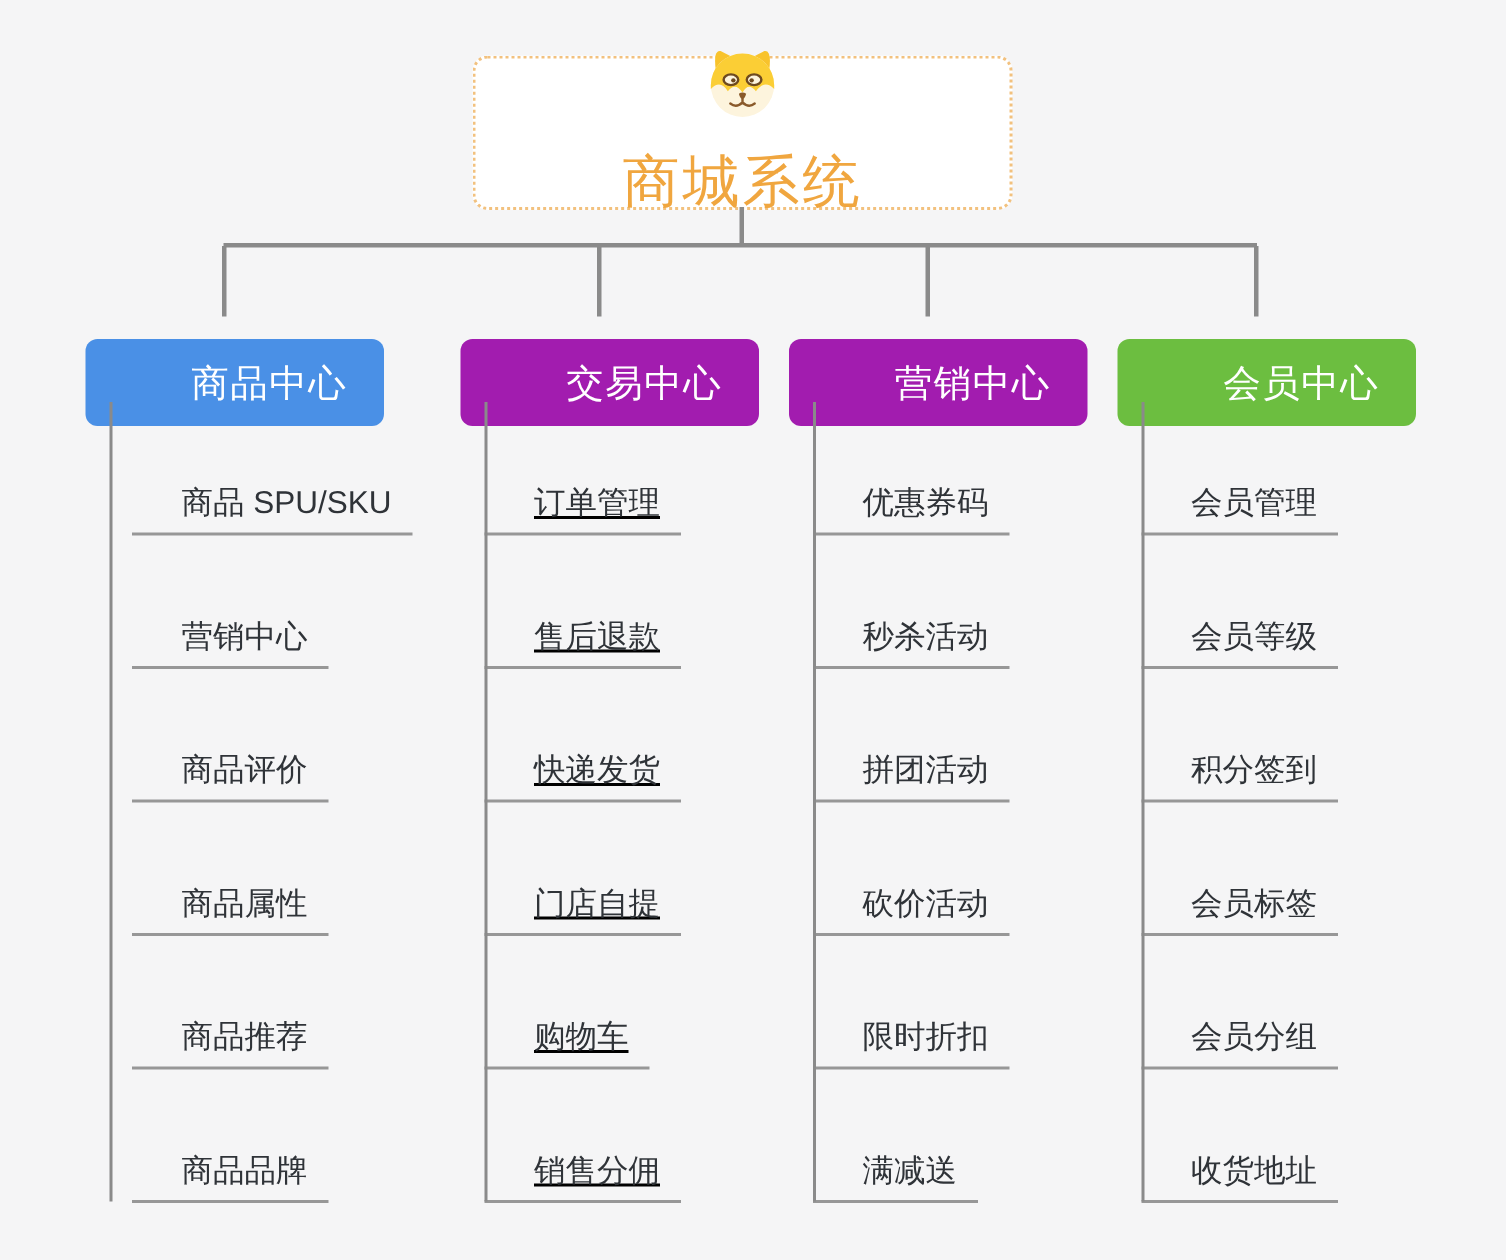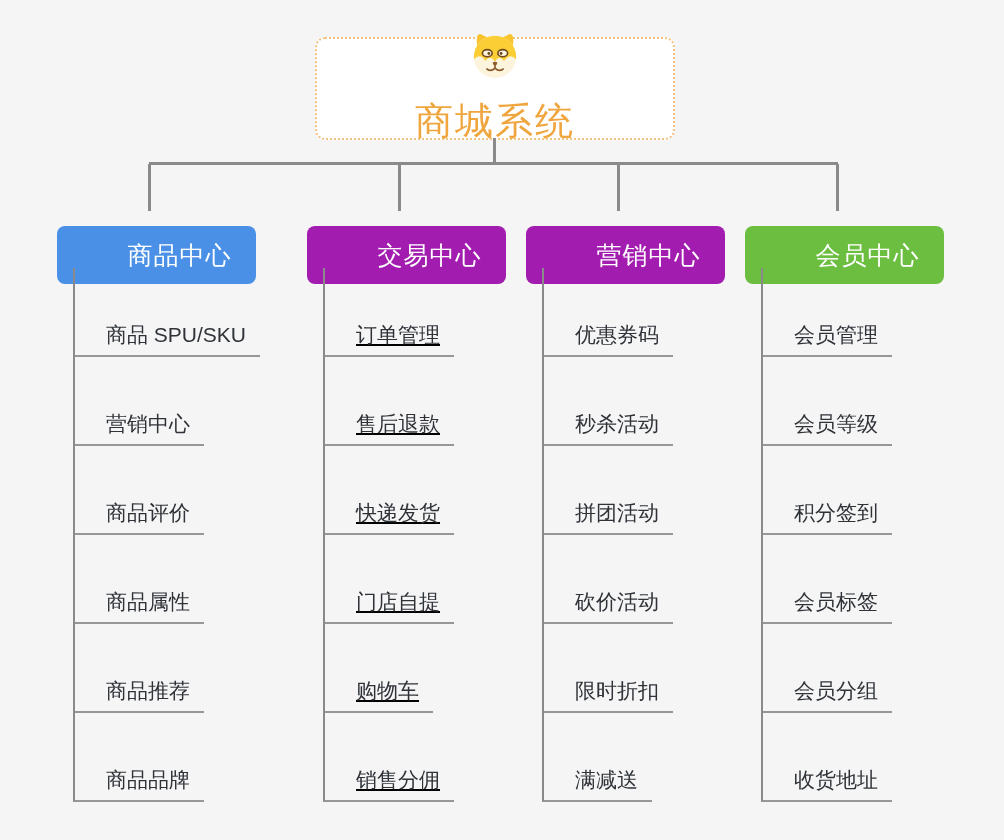--- a/index.html
+++ b/index.html
@@ -69,21 +69,21 @@
   .header-3 { left: 526px; }
   .header-4 { left: 745px; }
 
   
   .branch-column {
     position: absolute;
     top: 268px;
     height: 533px;
     width: 250px;
   }
-  .col-1 { left: 73px; }
+  .col-1 { left: 73px; padding-left: 15px; }
   .col-2 { left: 323px; text-decoration: underline; }
   .col-3 { left: 542px; }
   .col-4 { left: 761px; }
 
   .trunk {
     position: absolute;
     left: 0; top: 0;
     width: 2px; height: 100%;
     background: #8a8a8a;
   }

